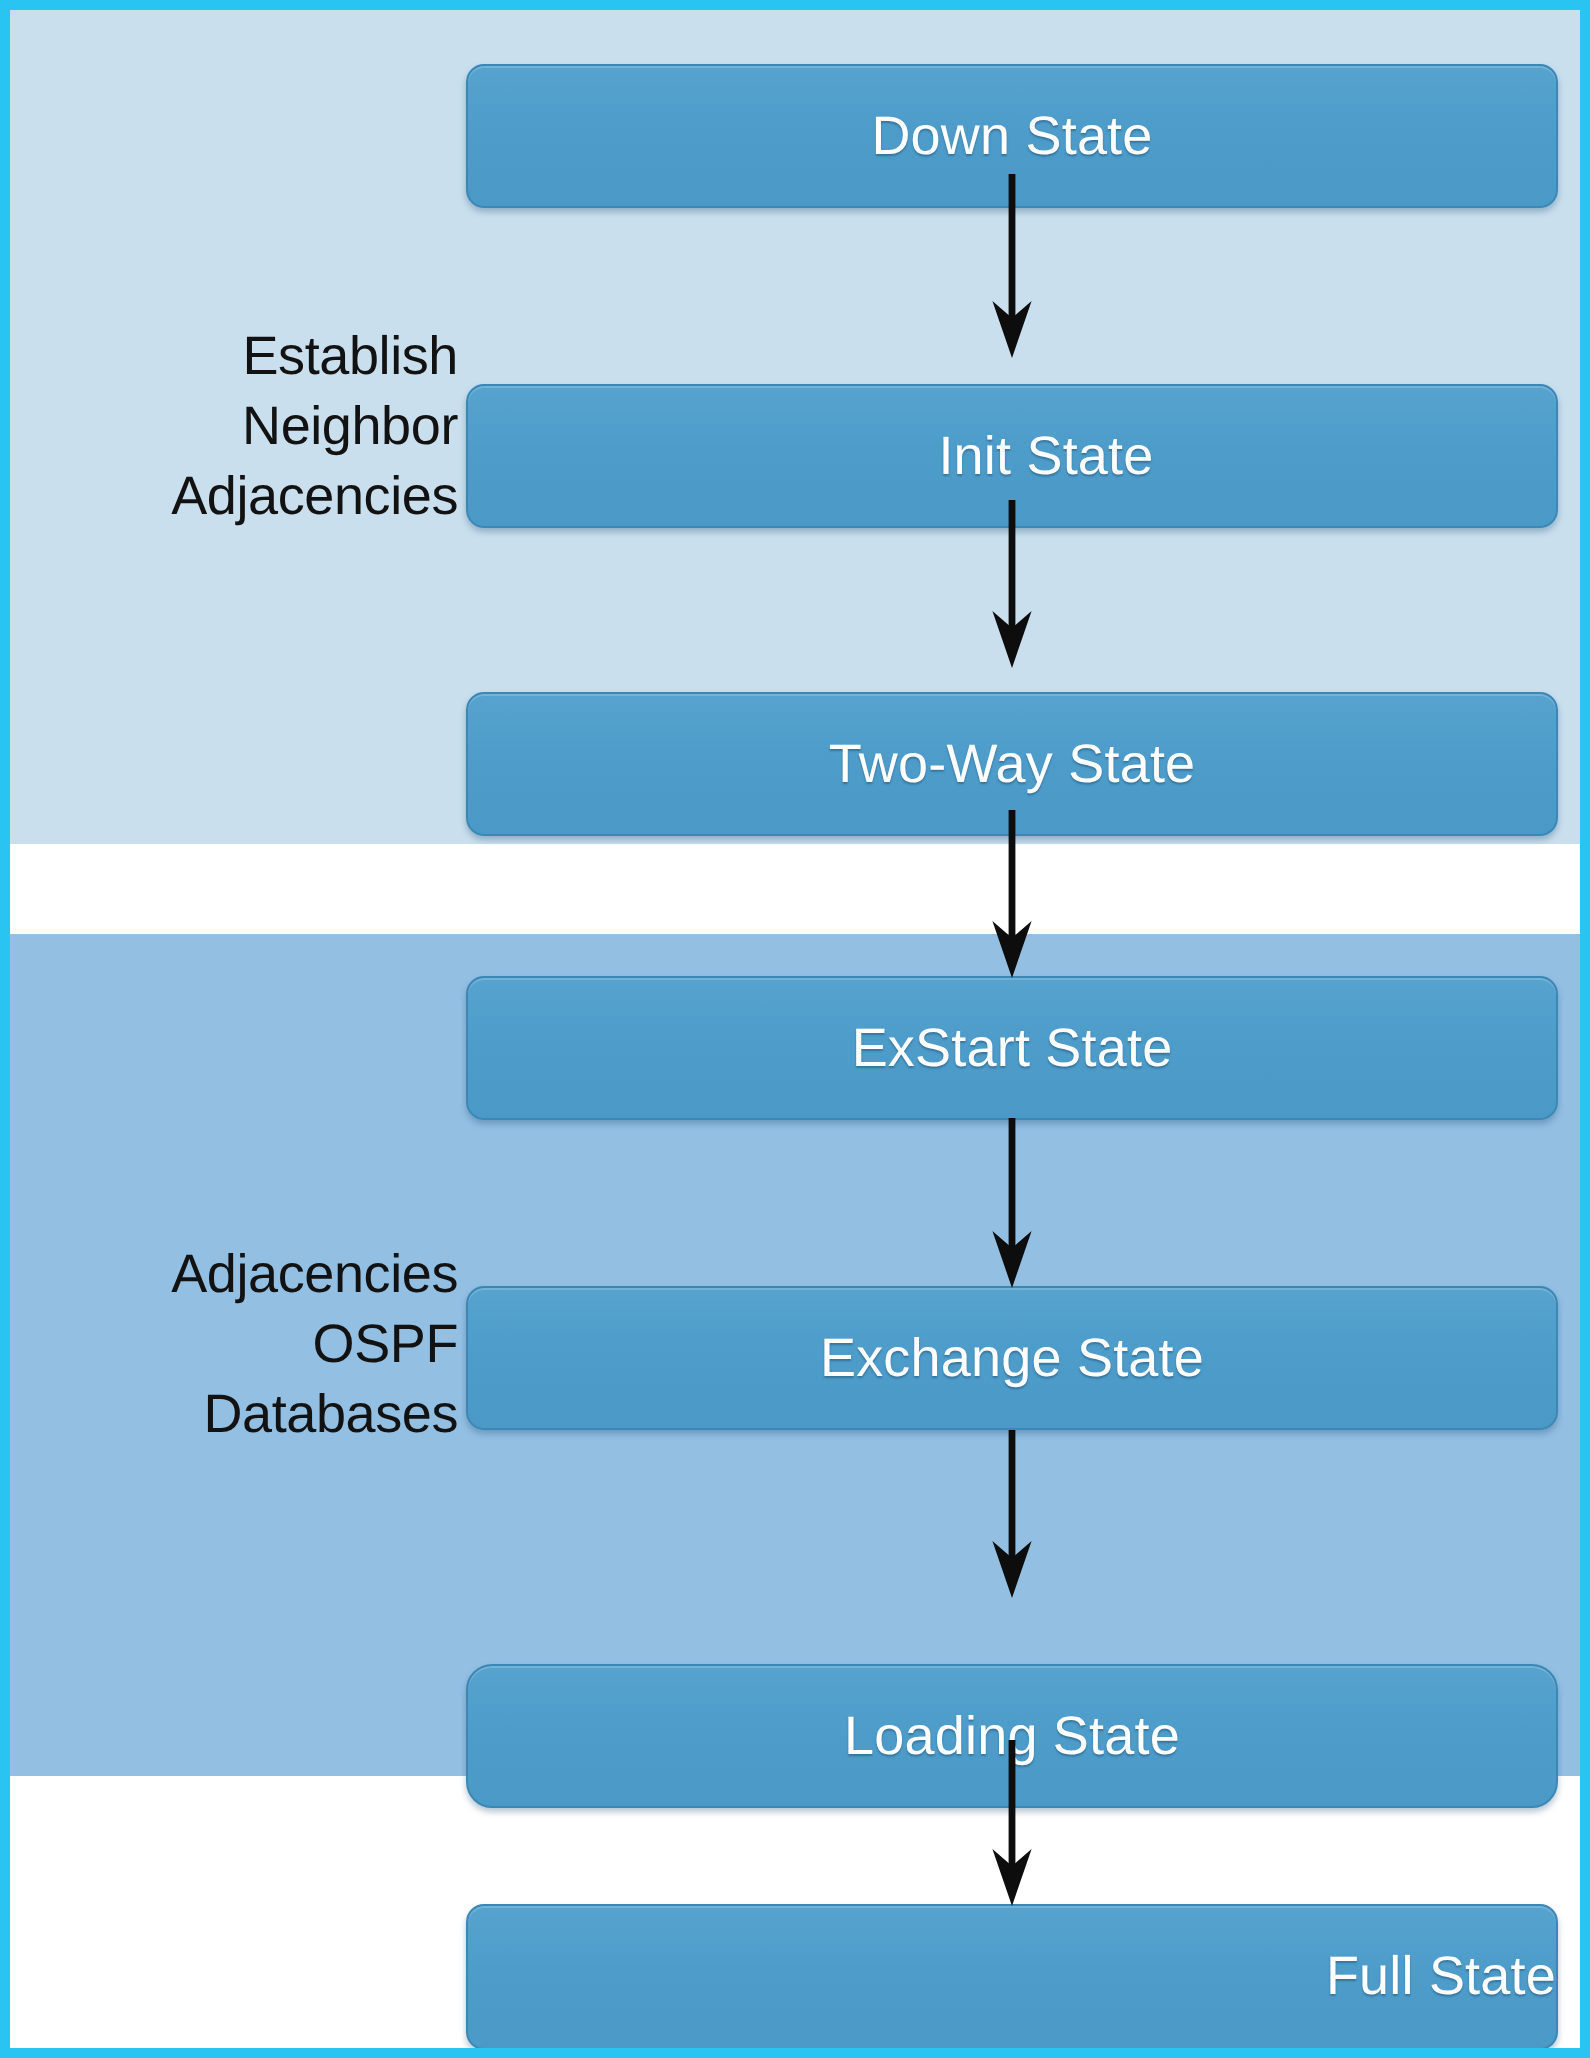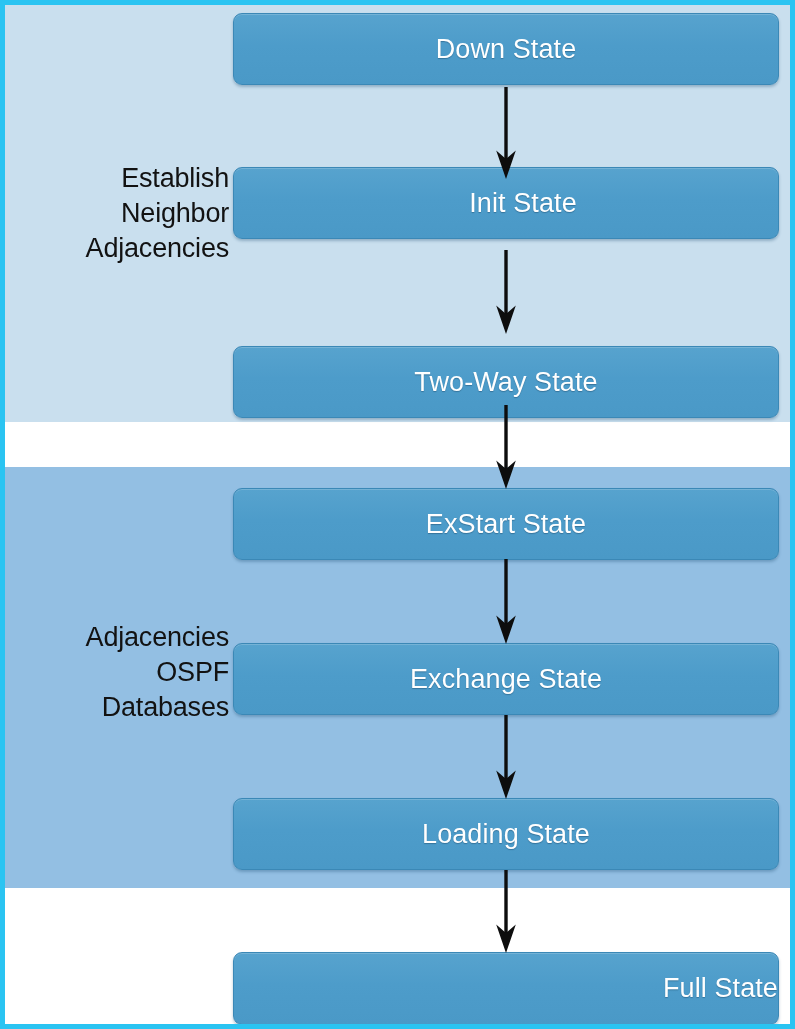--- a/index.html
+++ b/index.html
@@ -76,26 +76,26 @@
     justify-content: center;
     z-index: 12;
   }
   .state-box .state-label {
     color: #ffffff;
     font-size: 27px;
     letter-spacing: 0.1px;
     text-shadow: 0 1px 1px rgba(20, 60, 90, 0.40);
     white-space: nowrap;
   }
-  #box-down     { top: 13px; }
-  #box-init     { top: 167px; padding-left: 34px; }
+  #box-down     { top: 32px; }
+  #box-init     { top: 192px; padding-left: 34px; }
   #box-twoway   { top: 346px; }
   #box-exstart  { top: 488px; text-align: right; }
   #box-exchange { top: 643px; justify-content: center; }
-  #box-loading  { top: 798px; }
+  #box-loading  { top: 832px; border-radius: 13px; }
   #box-full     { top: 952px; height: 73px; justify-content: flex-end; }
   
   .arrow {
     position: absolute;
     left: 493px;
     width: 26px;
     z-index: 20;
   }
   .arrow svg { display: block; }
   #arrow-1 { top: 87px;  }

